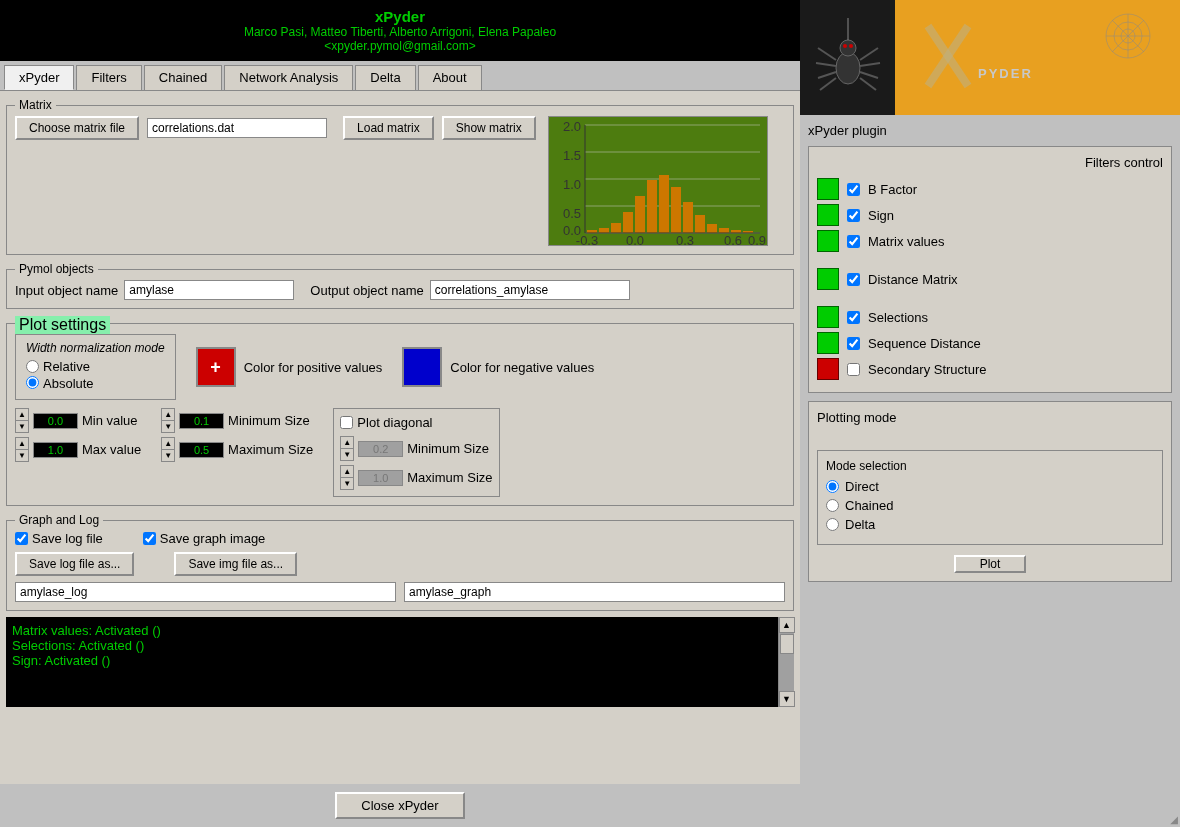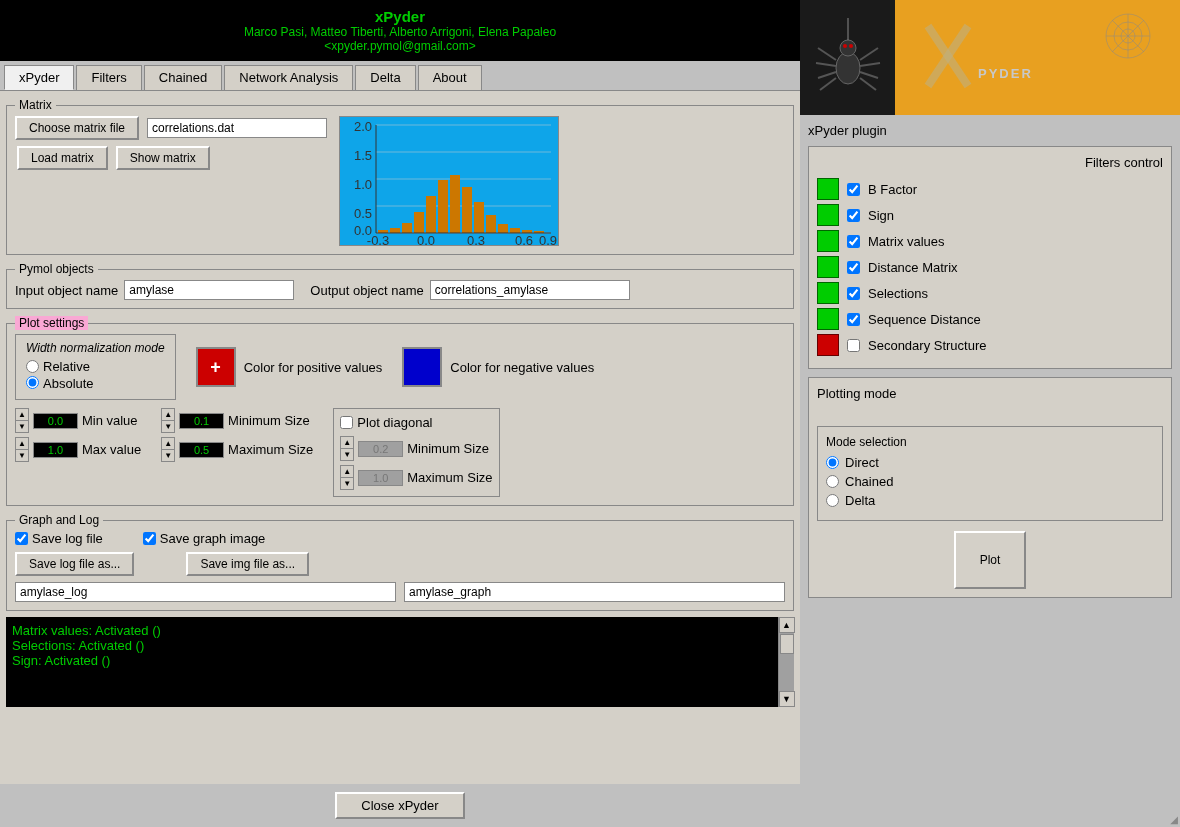--- a/index.html
+++ b/index.html
@@ -64,32 +64,32 @@
       <div class="tab">Network Analysis</div>
       <div class="tab">Delta</div>
       <div class="tab">About</div>
     </div>
 
     <div class="content-area">
 
       <div style="position:relative; border: 1px solid #888; background: #d4d0c8; padding: 10px 8px 8px 8px; margin-top: 8px;">
         <span style="position:absolute; top:-8px; left:8px; background:#d4d0c8; padding:0 4px; font-size:12px;">Matrix</span>
         <div style="display:flex; align-items:flex-start; gap:12px;">
-          <div style="display:flex; flex-direction:column; gap:6px;">
+          <div style="display:flex; gap:14px;">
             <div style="display:flex; align-items:center; gap:8px;">
               <button>Choose matrix file</button>
               <input type="text" style="width: 180px;" value="correlations.dat">
             </div>
             <div style="display:flex; gap:8px; padding-left:2px;">
               <button>Load matrix</button>
               <button>Show matrix</button>
             </div>
           </div>
 
-          <div style="position:relative; width:220px; height:130px; background:#0ea5e9; border:1px solid #888; overflow:hidden;">
+          <div style="position:relative; width:220px; height:130px; background:#4d7c0f; border:1px solid #888; overflow:hidden;">
             <svg width="220" height="130">
 
               <text x="32" y="14" font-size="10" fill="#333" text-anchor="end">2.0</text>
               <text x="32" y="43" font-size="10" fill="#333" text-anchor="end">1.5</text>
               <text x="32" y="72" font-size="10" fill="#333" text-anchor="end">1.0</text>
               <text x="32" y="101" font-size="10" fill="#333" text-anchor="end">0.5</text>
               <text x="32" y="118" font-size="10" fill="#333" text-anchor="end">0.0</text>
 
               <g transform="translate(36, 8)">
 
@@ -137,21 +137,21 @@
             <input type="text" style="width: 170px;" value="amylase">
           </div>
           <div style="display:flex; align-items:center; gap:6px;">
             <span>Output object name</span>
             <input type="text" style="width: 200px;" value="correlations_amylase">
           </div>
         </div>
       </div>
 
       <div style="position:relative; border: 1px solid #888; background: #d4d0c8; padding: 10px 8px 8px 8px; margin-top: 8px;">
-        <span style="position:absolute; top:-8px; left:8px; background:#f9a8d4; padding:0 4px; font-size:12px;">Plot settings</span>
+        <span style="position:absolute; top:-8px; left:8px; background:#86efac; padding:0 4px; font-size:16px;">Plot settings</span>
 
         <div style="display:flex; align-items:center; gap:20px; margin-bottom:8px;">
 
           <div style="border:1px solid #888; padding:6px 10px;">
             <div style="font-size:12px; margin-bottom:4px;font-style:italic;">Width normalization mode</div>
             <div style="display:flex; align-items:center; gap:4px; margin:2px 0;">
               <input type="radio" name="width_norm" style="">
               <span>Relative</span>
             </div>
             <div style="display:flex; align-items:flex-start; gap:4px; margin:2px 0;">
@@ -244,21 +244,21 @@
         <div style="display:flex; gap:40px; margin-bottom:6px;">
           <div style="display:flex; align-items:center; gap:4px;">
             <input type="checkbox" checked="" style="">
             <span>Save log file</span>
           </div>
           <div style="display:flex; align-items:center; gap:4px;">
             <input type="checkbox" checked="" style="">
             <span>Save graph image</span>
           </div>
         </div>
-        <div style="display:flex; gap:52px; margin-bottom:6px;">
+        <div style="display:flex; gap:40px; margin-bottom:6px;">
           <button>Save log file as...</button>
           <button>Save img file as...</button>
         </div>
         <div style="display:flex; gap:8px;">
           <input type="text" style="flex: 1 1 0%;" value="amylase_log">
           <input type="text" style="flex: 1 1 0%;" value="amylase_graph">
         </div>
       </div>
 
       <div style="display:flex; flex:1; min-height:90px; max-height:90px;">
@@ -346,21 +346,21 @@
         <div style="display:flex; align-items:center; gap:8px; margin:4px 0;">
           <div style="width:22px; height:22px; background:#00cc00; border:1px solid #006600;"></div>
           <input type="checkbox" checked="" style="">
           <span>Sign</span>
         </div>
         <div style="display:flex; align-items:center; gap:8px; margin:4px 0;">
           <div style="width:22px; height:22px; background:#00cc00; border:1px solid #006600;"></div>
           <input type="checkbox" checked="" style="">
           <span>Matrix values</span>
         </div>
-        <div style="display:flex; align-items:center; gap:8px; margin:4px 0;">
+        <div style="display:flex; align-items:center; gap:8px; margin:16px 0;">
           <div style="width:22px; height:22px; background:#00cc00; border:1px solid #006600;"></div>
           <input type="checkbox" checked="" style="">
           <span>Distance Matrix</span>
         </div>
         <div style="display:flex; align-items:center; gap:8px; margin:4px 0;">
           <div style="width:22px; height:22px; background:#00cc00; border:1px solid #006600;"></div>
           <input type="checkbox" checked="" style="">
           <span>Selections</span>
         </div>
         <div style="display:flex; align-items:center; gap:8px; margin:4px 0;">
@@ -388,21 +388,21 @@
             <input type="radio" name="plot_mode" style="">
             <span>Chained</span>
           </div>
           <div style="display:flex; align-items:center; gap:6px; margin:4px 0;">
             <input type="radio" name="plot_mode" style="">
             <span>Delta</span>
           </div>
         </div>
 
         <div style="text-align:center;">
-          <button style="padding:20px 24px;">Plot</button>
+          <button style="padding:0 24px;">Plot</button>
         </div>
       </div>
     </div>
 
     <div style="flex:1; position:relative; background:#c0c0c0;">
       <div style="position:absolute; bottom:2px; right:2px; font-size:10px; color:#888; user-select:none;">◢</div>
     </div>
   </div>
 </div>
 

